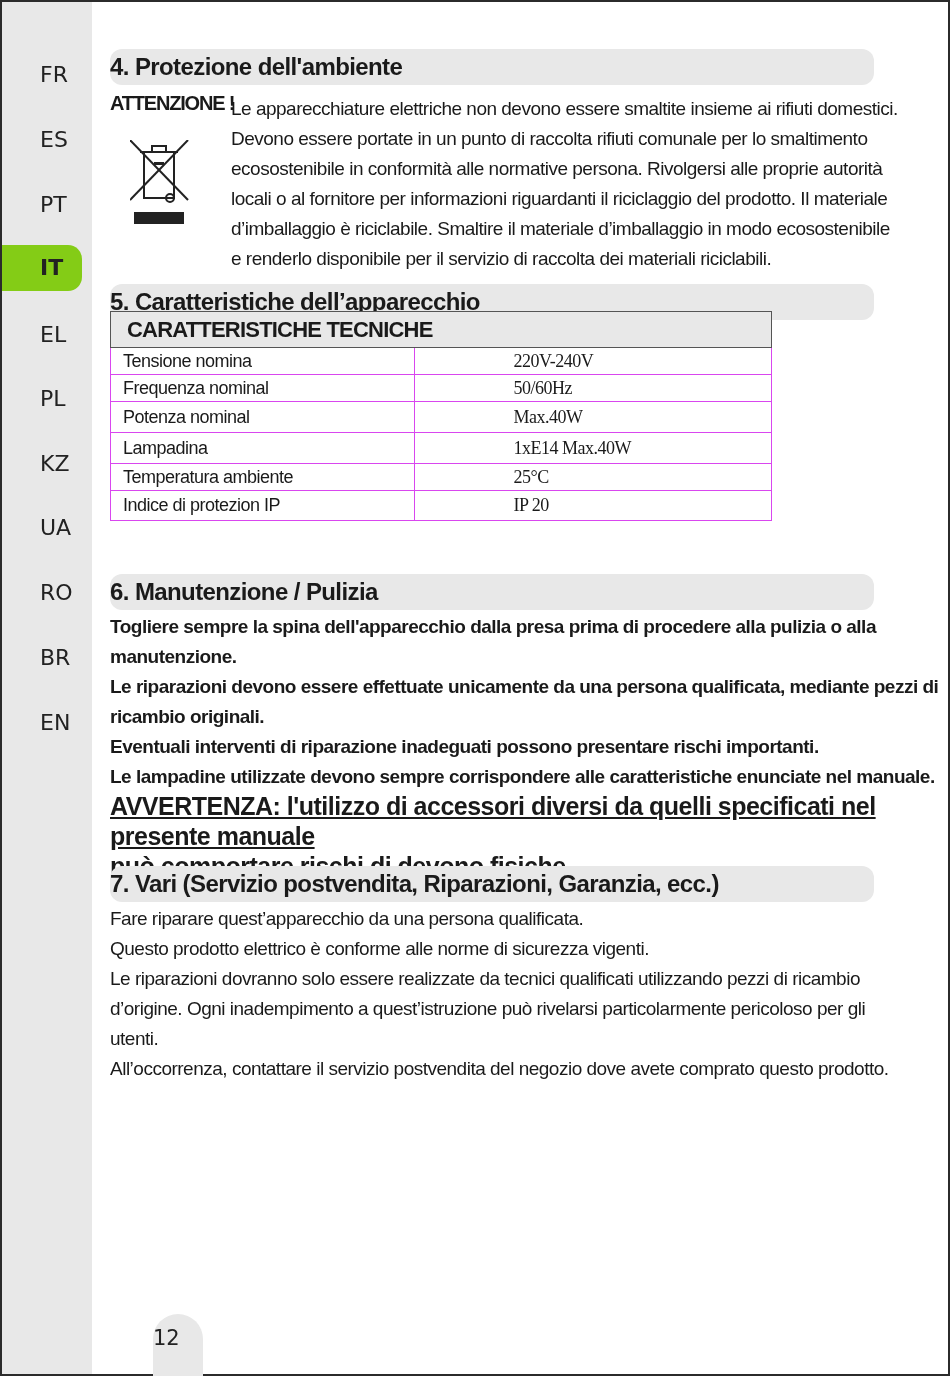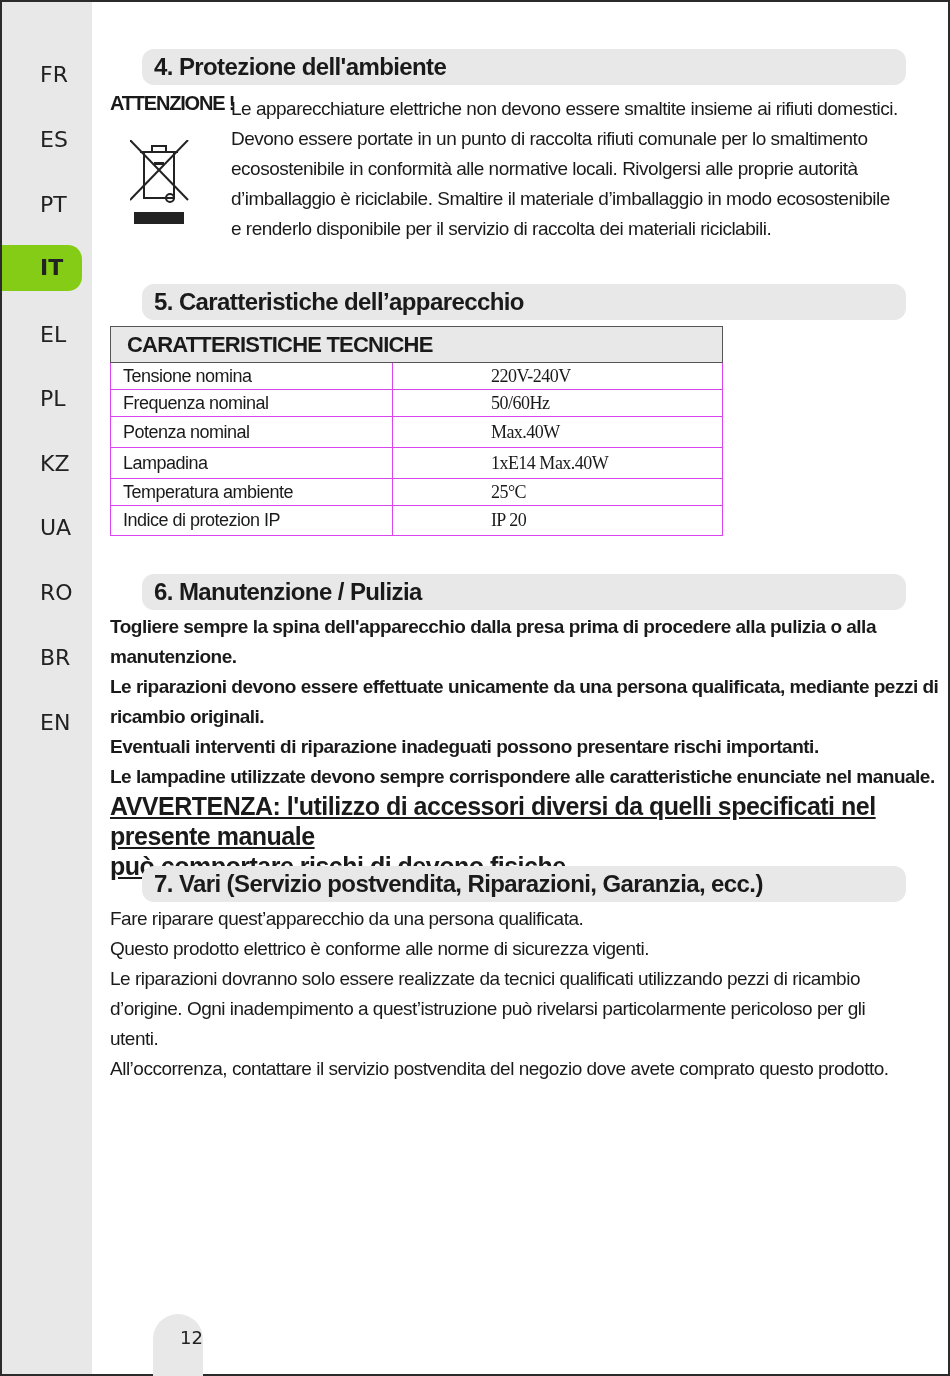--- a/index.html
+++ b/index.html
@@ -4,35 +4,35 @@
 <style>
   html, body { margin:0; padding:0; }
   body { width:950px; height:1376px; position:relative; background:#fff; overflow:hidden;
          font-family:"Liberation Sans Narrow","Liberation Sans", sans-serif; color:#1a1a1a; }
   .frame { position:absolute; left:0; top:0; width:946px; height:1372px; border:2px solid #2b2b2b; border-bottom:2px solid #2b2b2b; }
   .sidebar { position:absolute; left:2px; top:2px; width:90px; height:1372px; background:#e8e8e8; }
   .lang { position:absolute; left:0; width:110px; height:46px; line-height:46px; font-size:22px; color:#222;
           font-family:"DejaVu Sans", sans-serif; padding-left:38px; box-sizing:border-box; }
   .lang.active { background:#84cc16; font-weight:bold; border-radius:0 14px 14px 0; width:80px; }
   .sec-head { position:absolute; left:110px; width:764px; height:36px; background:#e8e8e8; border-radius:12px;
-              font-weight:bold; font-size:24px; line-height:36px; padding-left:12px; box-sizing:border-box;
-              transform-origin:left; letter-spacing:-0.6px;margin-left:32px; }
+              font-weight:bold; font-size:24px; line-height:36px; box-sizing:border-box;
+              transform-origin:left; letter-spacing:-0.6px; }
   .txt { position:absolute; font-size:19px; line-height:30px; letter-spacing:-0.5px; white-space:nowrap; }
   .attn { position:absolute; left:110px; top:92px; font-weight:bold; font-size:20px; letter-spacing:-1.2px; }
   .p4 { left:231px; top:94px; }
   .bin { position:absolute; left:130px; top:140px; width:60px; height:92px; }
-  table.spec { position:absolute; left:110px; top:326px; width:613px; border-collapse:collapse; font-size:18px; letter-spacing:-0.5px; }
+  table.spec { position:absolute; left:110px; top:311px; width:662px; border-collapse:collapse; font-size:18px; letter-spacing:-0.5px; }
   table.spec th { background:#e8e8e8; text-align:left; font-size:22px; padding:2px 16px; height:31px; border:1px solid #555; letter-spacing:-0.8px; }
   table.spec td { border:1px solid #d946ef; padding:0 12px; height:26px; }
   table.spec td.val { padding-left:98px;font-family:Liberation Serif, serif; }
   .p6 { left:110px; top:612px;font-weight:bold; }
   .warn { position:absolute; left:110px; top:791px; font-weight:bold; font-size:25px; line-height:30px; letter-spacing:-0.5px;text-decoration:underline; }
   .p7 { left:110px; top:904px; }
   .pagenum { position:absolute; left:153px; top:1314px; width:50px; height:62px; background:#e8e8e8; border-radius:25px 25px 0 0;
-             text-align:right; font-family:"DejaVu Sans", sans-serif; font-size:18px; line-height:48px; color:#222; }
+             text-align:left; font-family:"DejaVu Sans", sans-serif; font-size:21px; line-height:48px; color:#222; }
 </style>
 </head>
 <body>
 
 <div class="frame"></div>
 
 <div class="sidebar">
   <div class="lang" style="top:50px">FR</div>
   <div class="lang" style="top:115px">ES</div>
   <div class="lang" style="top:180px">PT</div>
@@ -56,21 +56,22 @@
     <line x1="0" y1="0" x2="58" y2="60"></line>
     <line x1="58" y1="0" x2="0" y2="60"></line>
     <circle cx="40" cy="58" r="4"></circle>
   </g>
   <rect x="24" y="22" width="10" height="3" fill="#222"></rect>
   <rect x="4" y="72" width="50" height="12" fill="#222"></rect>
 </svg>
 <div class="txt p4">
   <div>Le apparecchiature elettriche non devono essere smaltite insieme ai rifiuti domestici.</div>
   <div>Devono essere portate in un punto di raccolta rifiuti comunale per lo smaltimento</div>
-  <div>ecosostenibile in conformità alle normative locali. Rivolgersi alle proprie autorità</div>
+  <div>ecosostenibile in conformità alle normative persona. Rivolgersi alle proprie autorità</div>
+  <div>locali o al fornitore per informazioni riguardanti il riciclaggio del prodotto. Il materiale</div>
   <div>d’imballaggio è riciclabile. Smaltire il materiale d’imballaggio in modo ecosostenibile</div>
   <div>e renderlo disponibile per il servizio di raccolta dei materiali riciclabili.</div>
 </div>
 
 <div class="sec-head" style="top:284px">5. Caratteristiche dell’apparecchio</div>
 <table class="spec">
   <tbody>
       <tr>
         <th colspan="2">CARATTERISTICHE TECNICHE</th>
       </tr>

